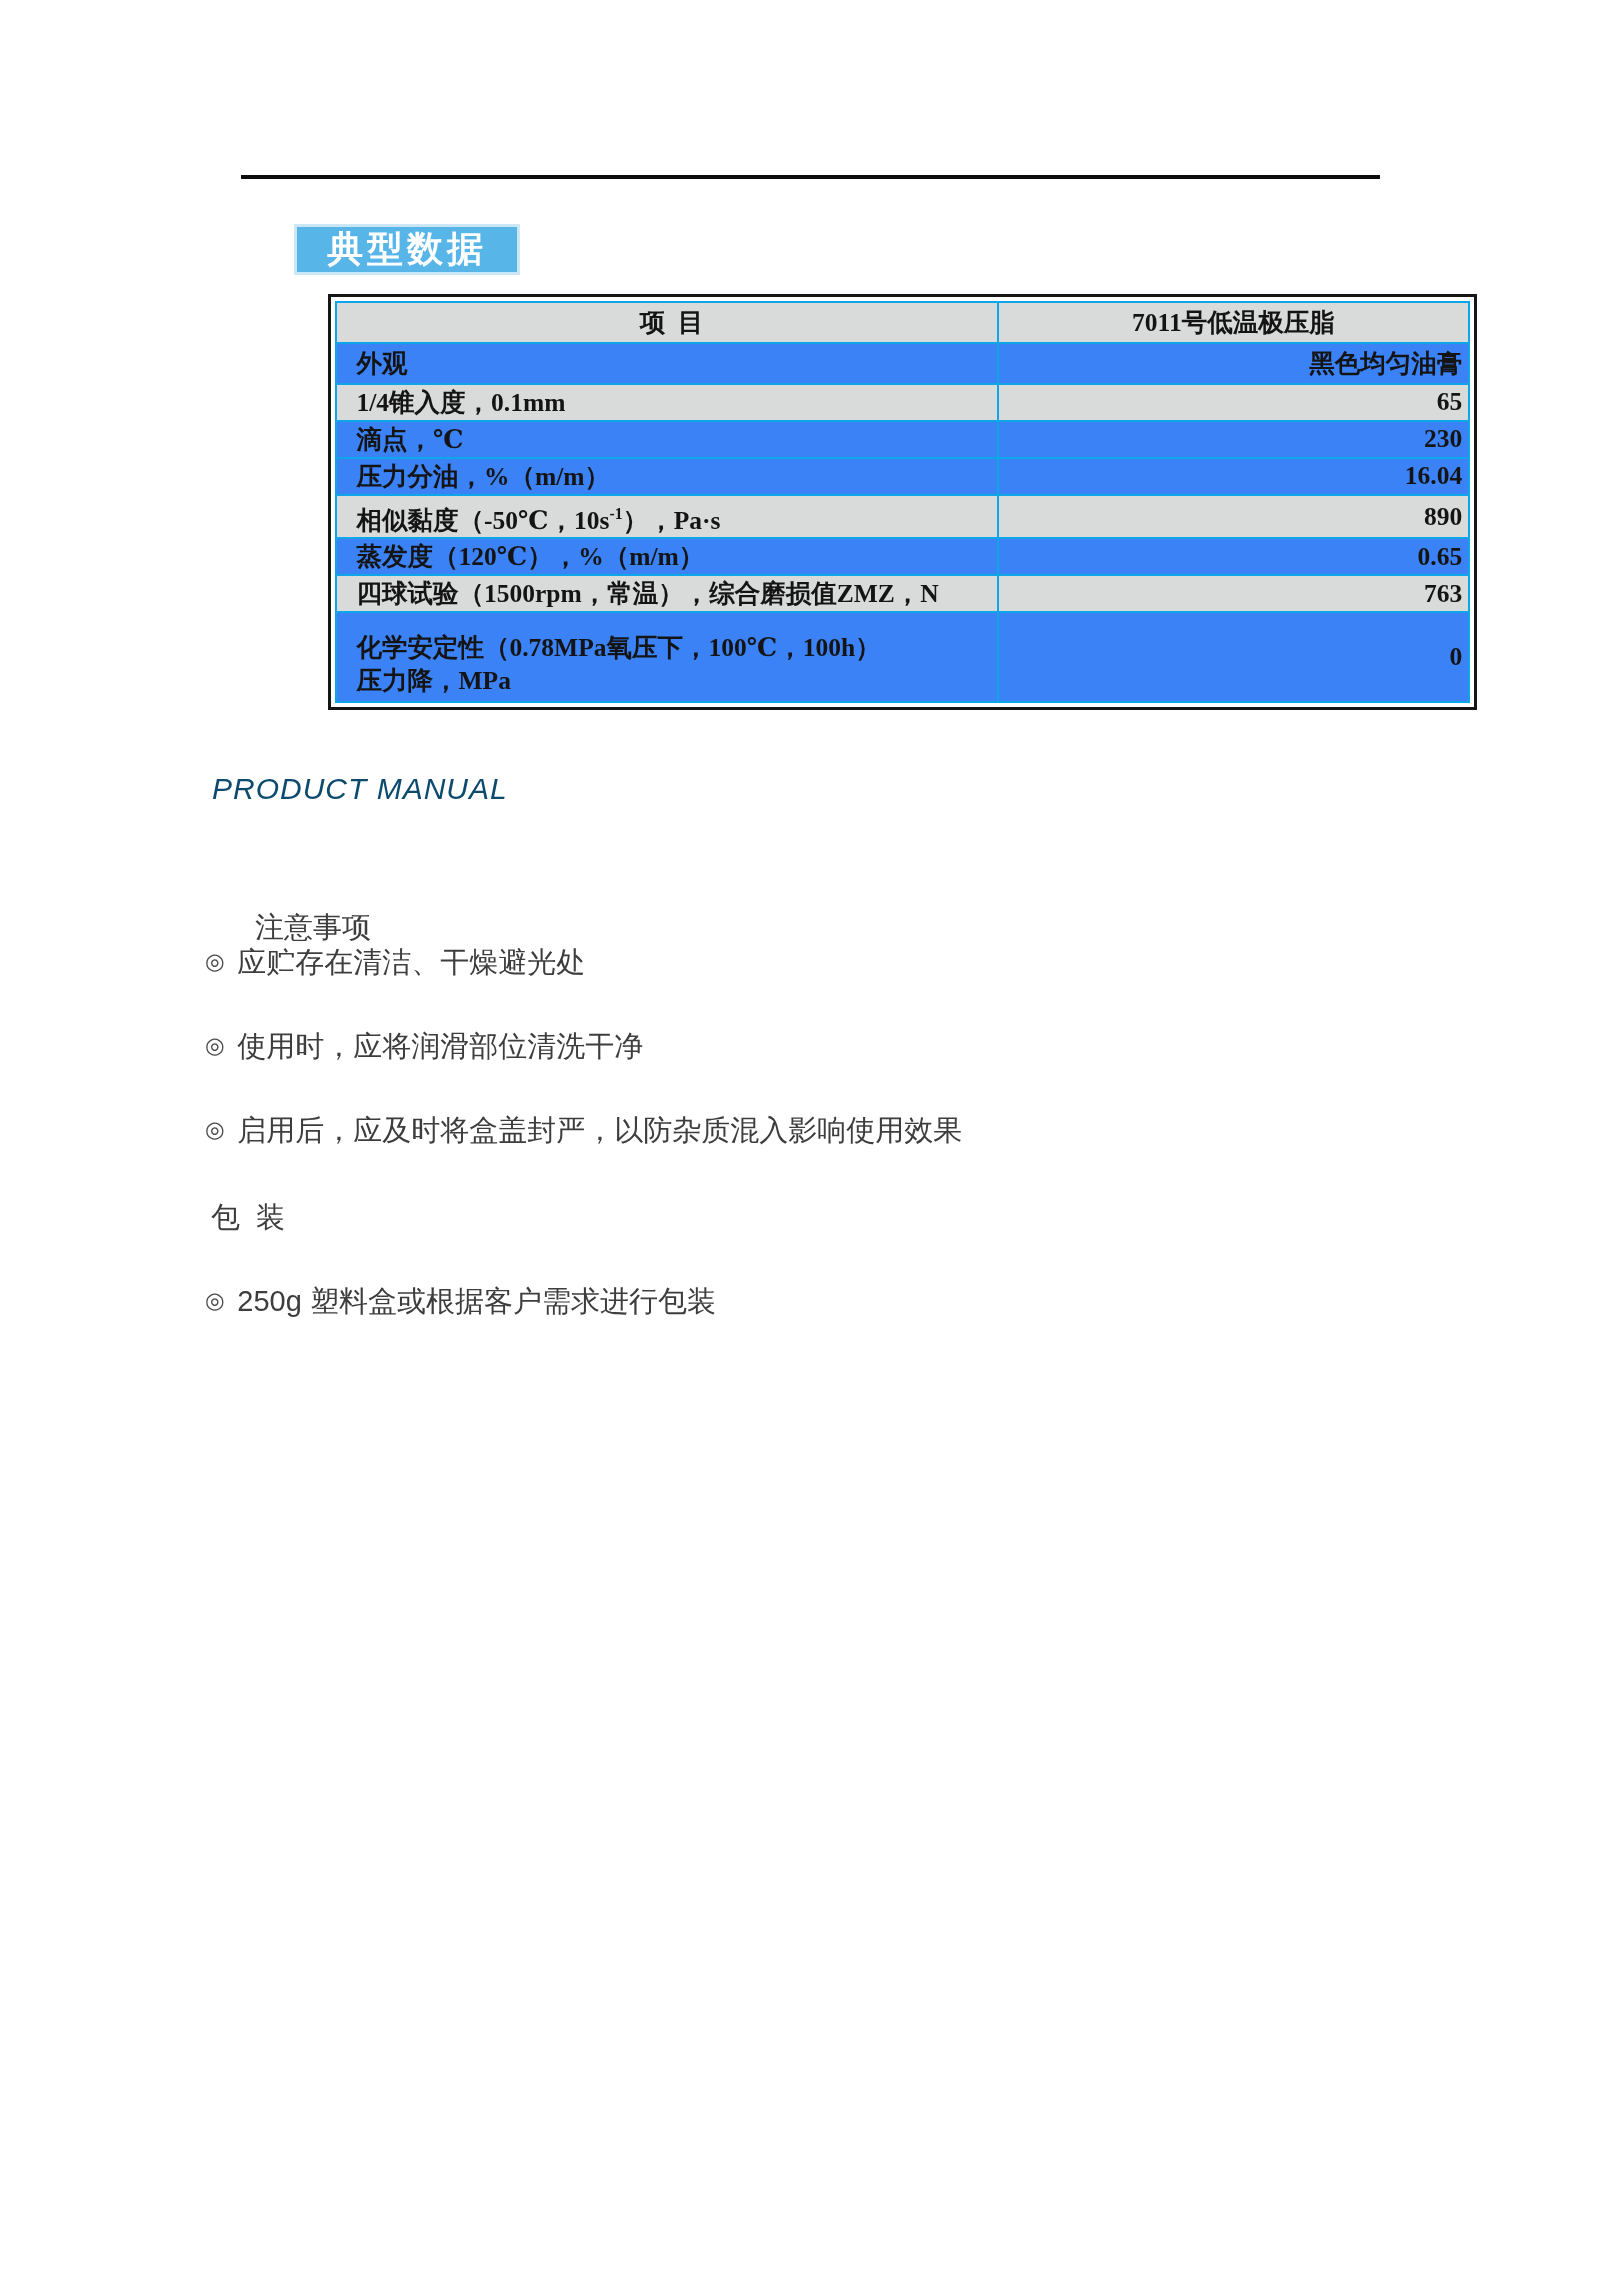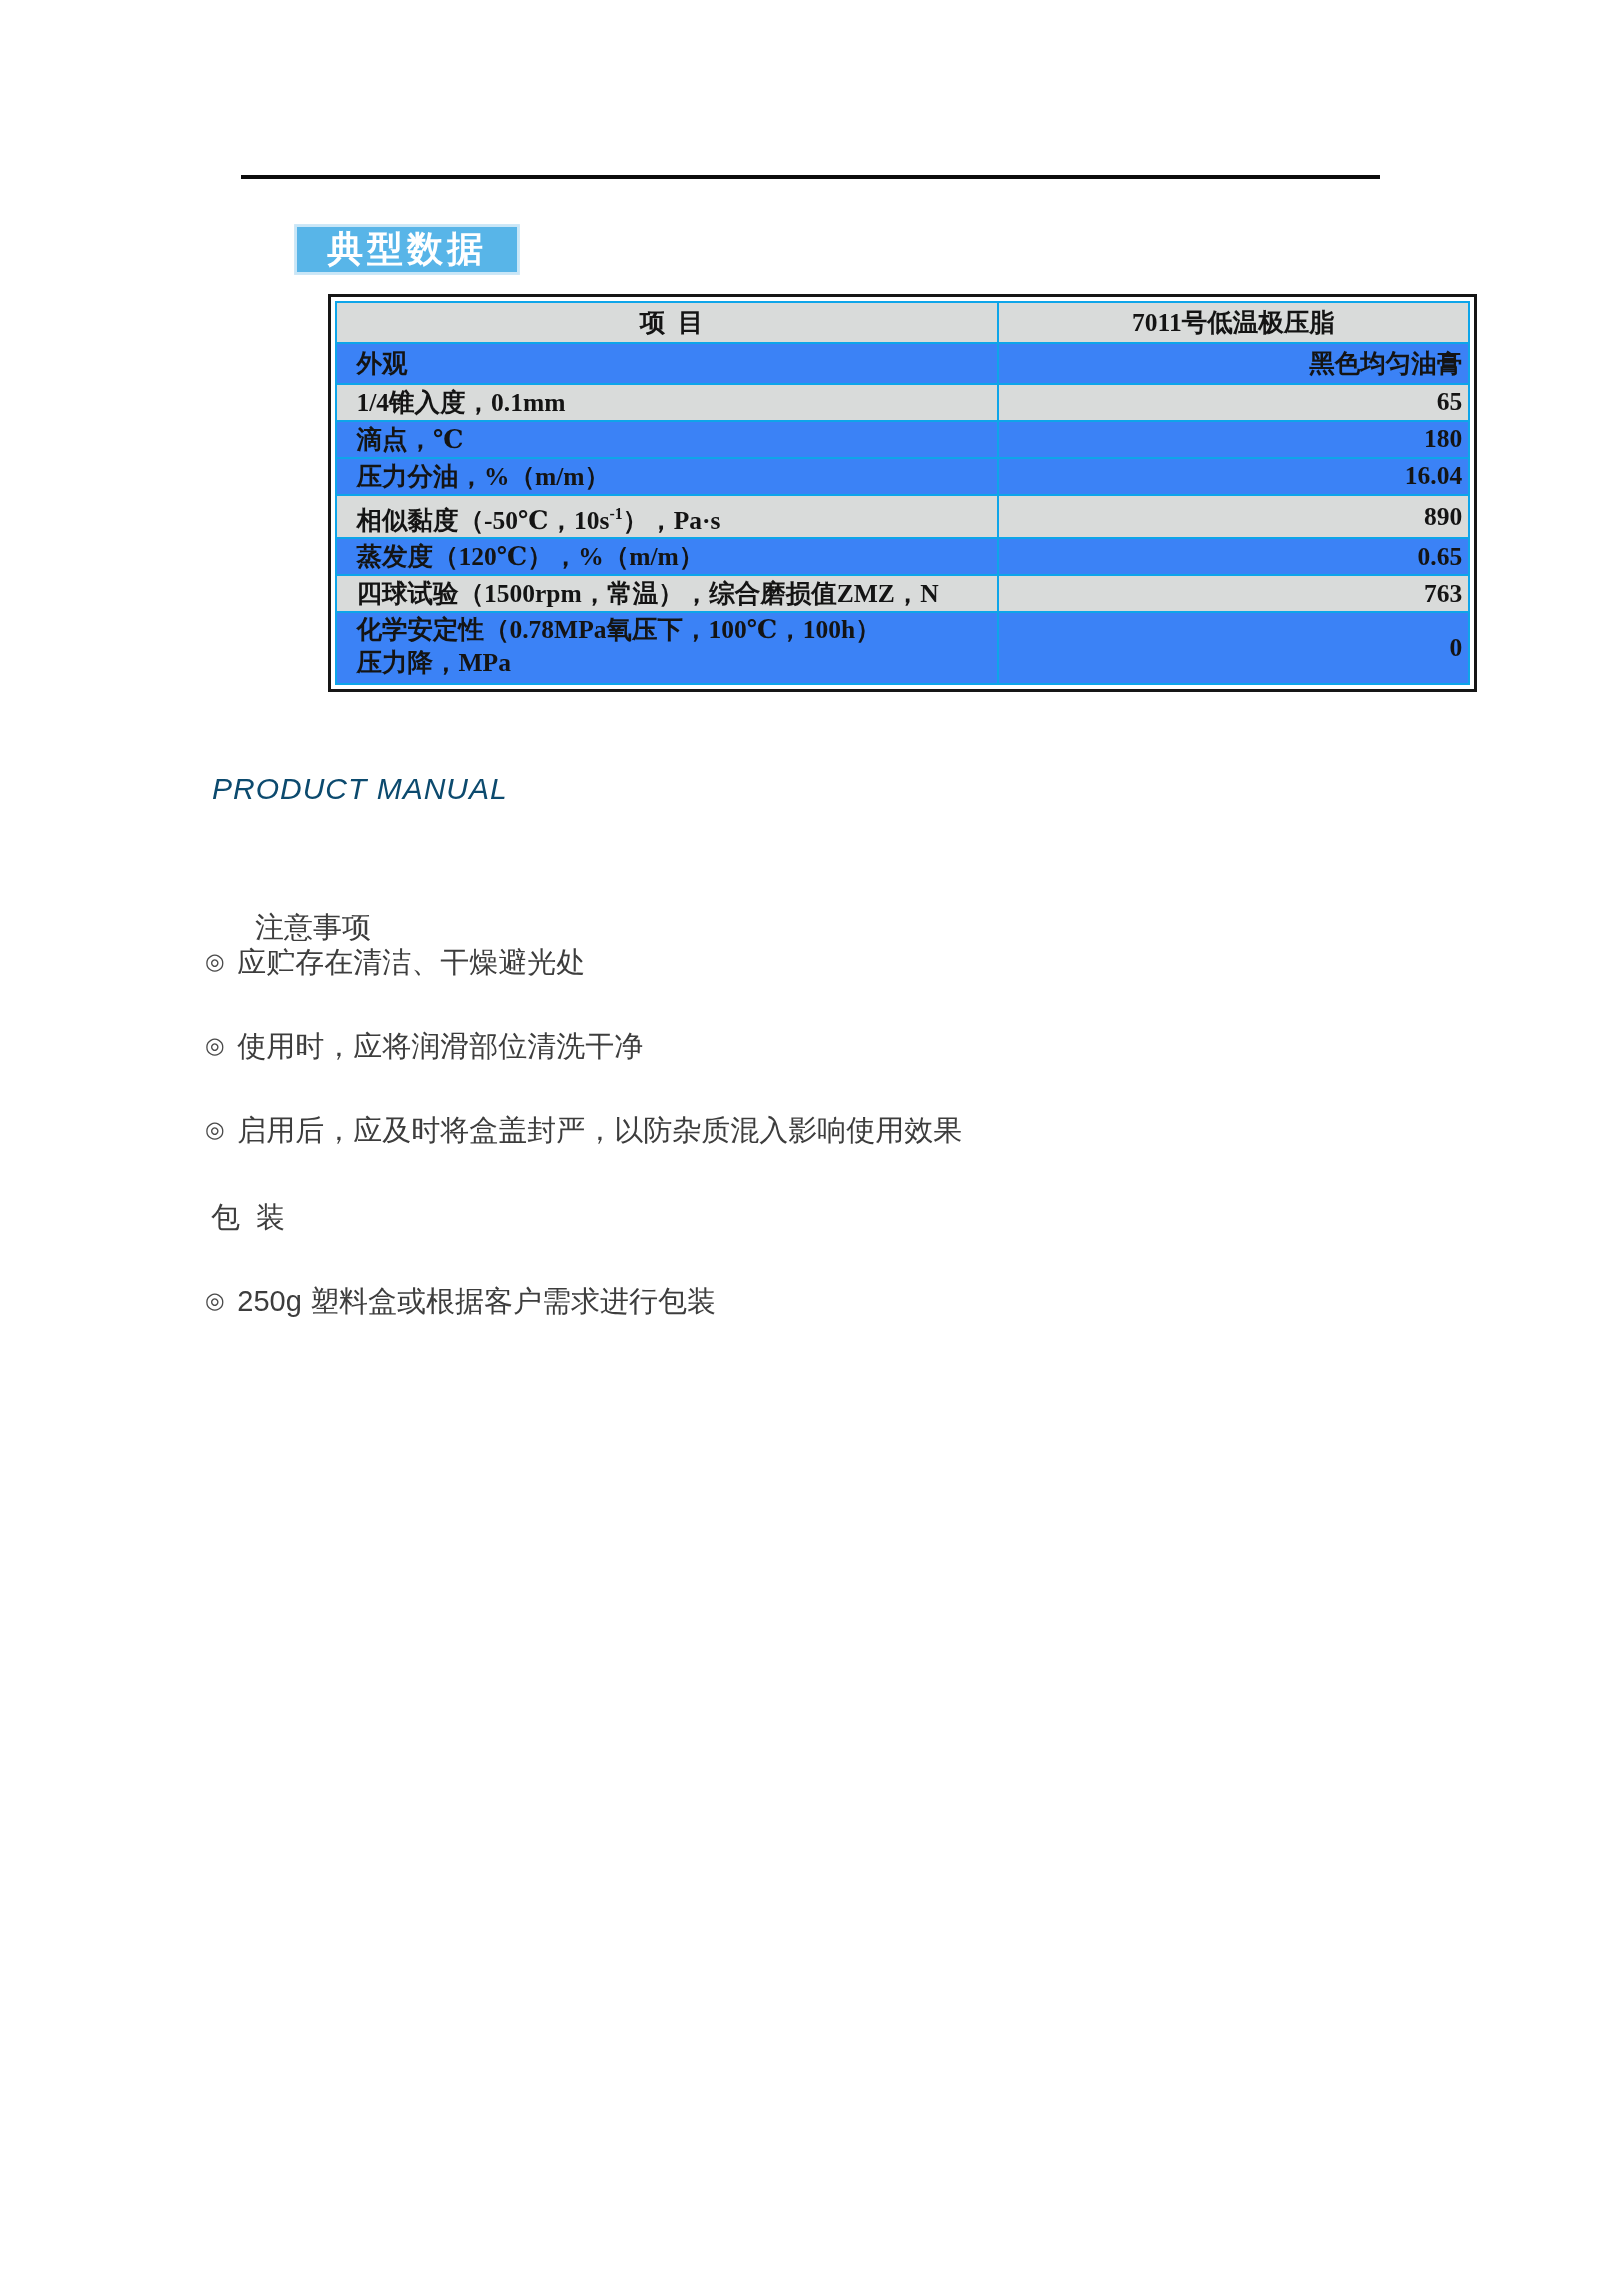--- a/index.html
+++ b/index.html
@@ -62,21 +62,21 @@
     line-height:31px;
   }
   td.cell-value{
     text-align:right;
     width:41.6%;
     padding:2px 5.9px;
   }
   tr.header-row td{ text-align:center; }
   tr.shade-dark td{ background:#d9dbda; }
   tr.shade-light td{ background:#3b82f6; }
-  tr.tall td.cell-label{ height:71px; line-height:33px; padding-top:0; padding-bottom:3.9px; }
+  tr.tall td.cell-label{ height:71px; line-height:33px; padding-top:18px; padding-bottom:3.9px; }
   table.spec sub{ font-size:0.62em; vertical-align:sub; }
   table.spec sup{ font-size:0.62em; vertical-align:super; }
 
   .manual-title{
     position:absolute;
     left:212px; top:772px;
     font-size:30px;
     font-style:italic;
     color:#0c4a6e;
     letter-spacing:1px;
@@ -131,21 +131,21 @@
           <tr class="shade-light">
             <td class="cell-label"><span>外观</span></td>
             <td class="cell-value">黑色均匀油膏</td>
           </tr>
           <tr class="shade-dark">
             <td class="cell-label"><span>1/4锥入度，0.1mm</span></td>
             <td class="cell-value">65</td>
           </tr>
           <tr class="shade-light">
             <td class="cell-label"><span>滴点，℃</span></td>
-            <td class="cell-value">180</td>
+            <td class="cell-value">230</td>
           </tr>
           <tr class="shade-light">
             <td class="cell-label"><span>压力分油，%（m/m）</span></td>
             <td class="cell-value">16.04</td>
           </tr>
           <tr class="shade-dark">
             <td class="cell-label"><span>相似黏度（-50℃，10s</span><sup>-1</sup><span>），Pa·s</span></td>
             <td class="cell-value">890</td>
           </tr>
           <tr class="shade-light">

